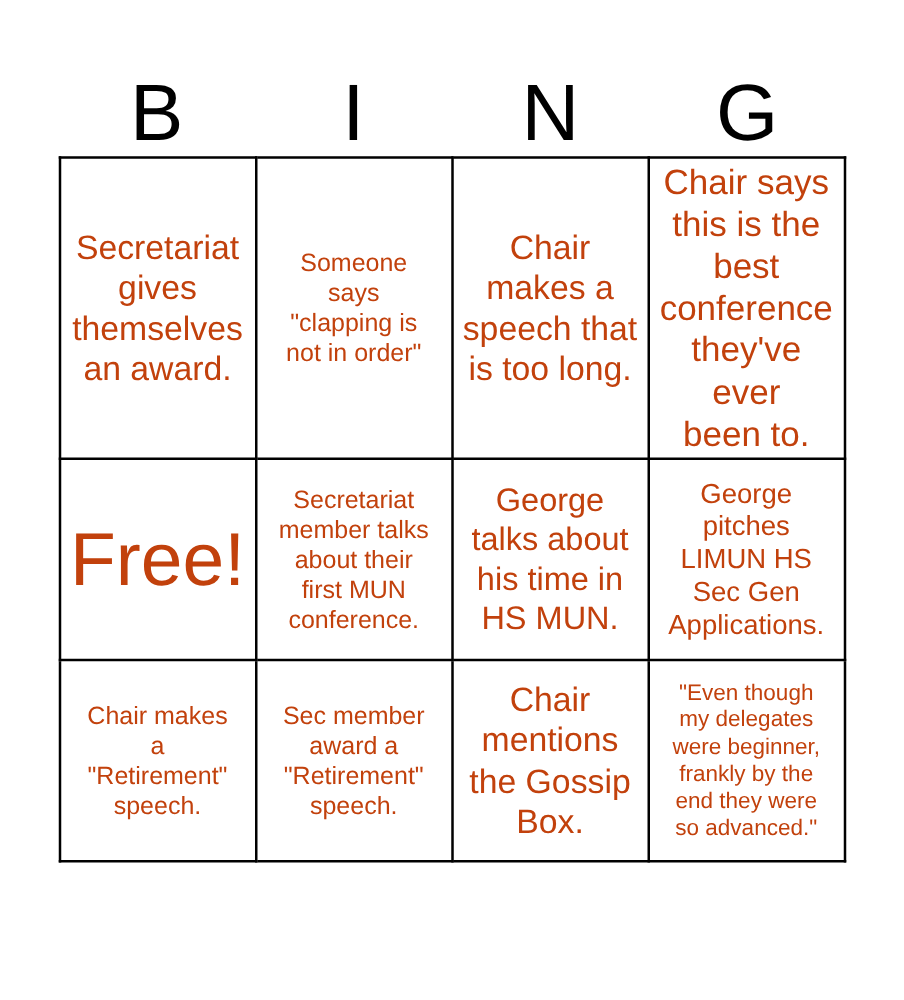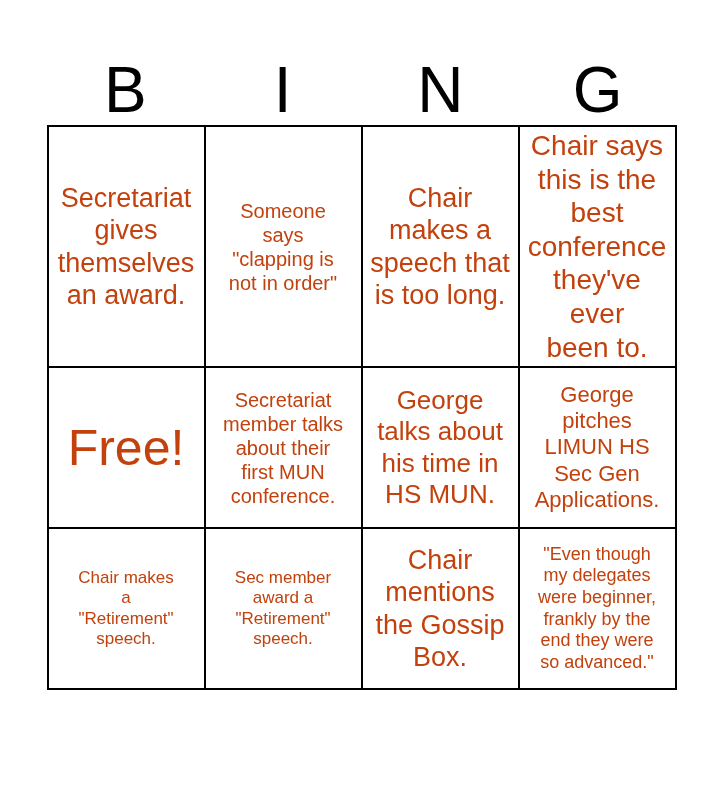--- a/index.html
+++ b/index.html
@@ -52,26 +52,26 @@
     color: #c2410c;
     background: #ffffff;
     overflow: hidden;
   }
   
   .fs17 { font-size: 17px; }
   .fs18 { font-size: 18px; }
   .fs20 { font-size: 20px; }
   .fs21 { font-size: 28px; }
   .fs22 { font-size: 22px; }
-  .fs23 { font-size: 17px; }
+  .fs23 { font-size: 20px; }
   .fs24 { font-size: 20px; margin-top: 48px; }
   .fs25 { font-size: 25px; }
   .fs26 { font-size: 26px; }
   .fs27 { font-size: 27px; }
-  .fs-free { font-size: 50px; line-height: 1; margin-top: 22px; }
+  .fs-free { font-size: 60px; line-height: 1; margin-top: 22px; }
 </style>
 </head>
 <body>
 
 <div class="page">
 
   <div class="title-row">
     <div class="title-letter">B</div>
     <div class="title-letter">I</div>
     <div class="title-letter">N</div>

